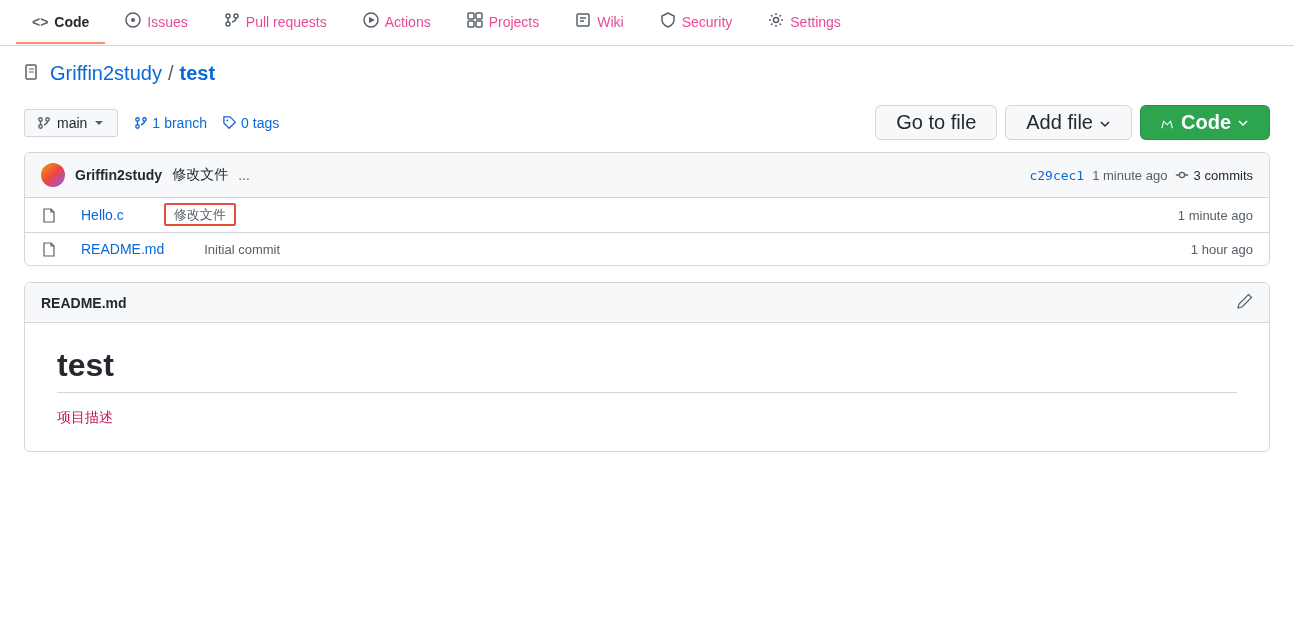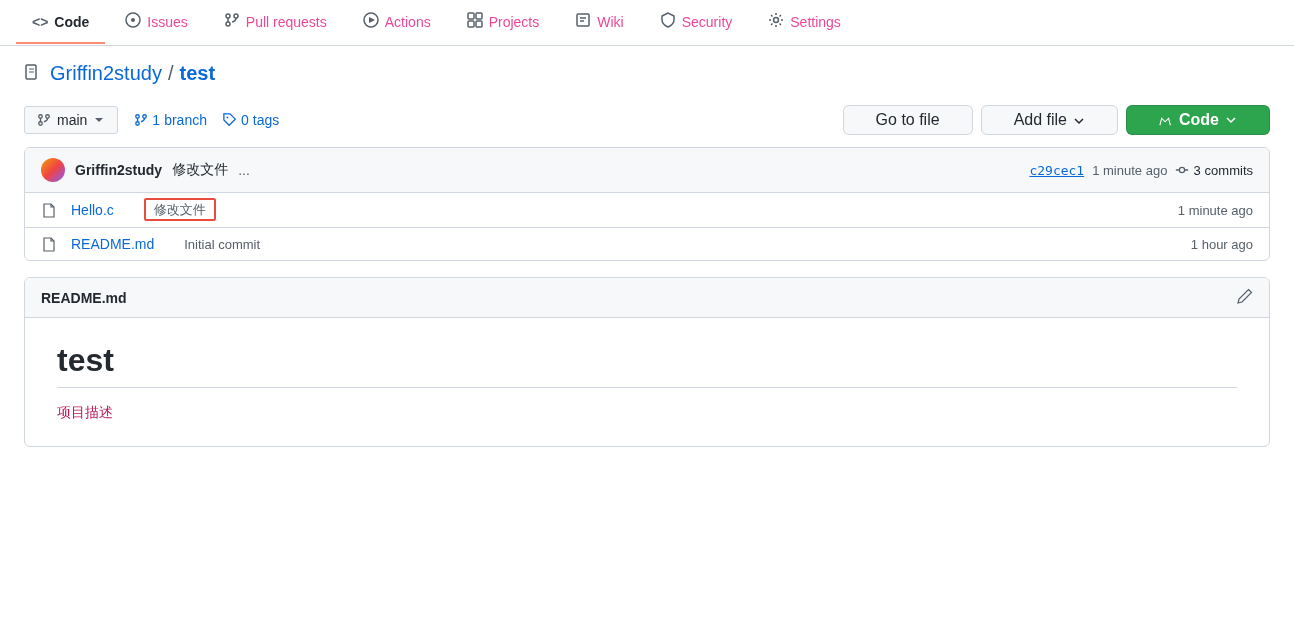--- a/index.html
+++ b/index.html
@@ -75,23 +75,23 @@
       text-decoration: none;
       font-size: 14px;
       display: flex;
       align-items: center;
       gap: 4px;
     }
     .spacer { flex: 1; }
     .btn {
       border: 1px solid #d0d7de;
       border-radius: 6px;
-      padding: 5px 32px;
+      padding: 5px 20px;
       cursor: pointer;
-      font-size: 16px;
+      font-size: 20px;
       background: #f6f8fa;
       color: #24292f;
       display: flex;
       align-items: center;
       gap: 6px;
     }
     .btn-green {
       background: #2da44e;
       color: #fff;
       border-color: rgba(27,31,36,0.15);
@@ -132,37 +132,37 @@
     .commit-message { color: #24292f; }
     .commit-ellipsis { color: #57606a; cursor: pointer; }
     .commit-meta {
       margin-left: auto;
       display: flex;
       align-items: center;
       gap: 8px;
       color: #57606a;
       font-size: 13px;
     }
-    .commit-hash { color: #0969da; font-family: monospace; font-size: 13px; text-decoration: underline; }
+    .commit-hash { color: #0969da; font-family: monospace; font-size: 13px; }
     .commits-link {
       display: flex;
       align-items: center;
       gap: 4px;
       color: #24292f;
       text-decoration: none;
       font-size: 13px;
       font-weight: 500;
     }
 
     .file-row {
       display: flex;
       align-items: center;
       padding: 8px 16px;
       border-bottom: 1px solid #d0d7de;
-      gap: 14px;
+      gap: 24px;
     }
     .file-row:last-child { border-bottom: none; }
     .file-name { color: #0969da; text-decoration: none; font-size: 14px; }
     .file-commit-msg {
       flex: 1;
       margin-left: 16px;
       color: #57606a;
       font-size: 13px;
     }
     .file-commit-highlighted {

